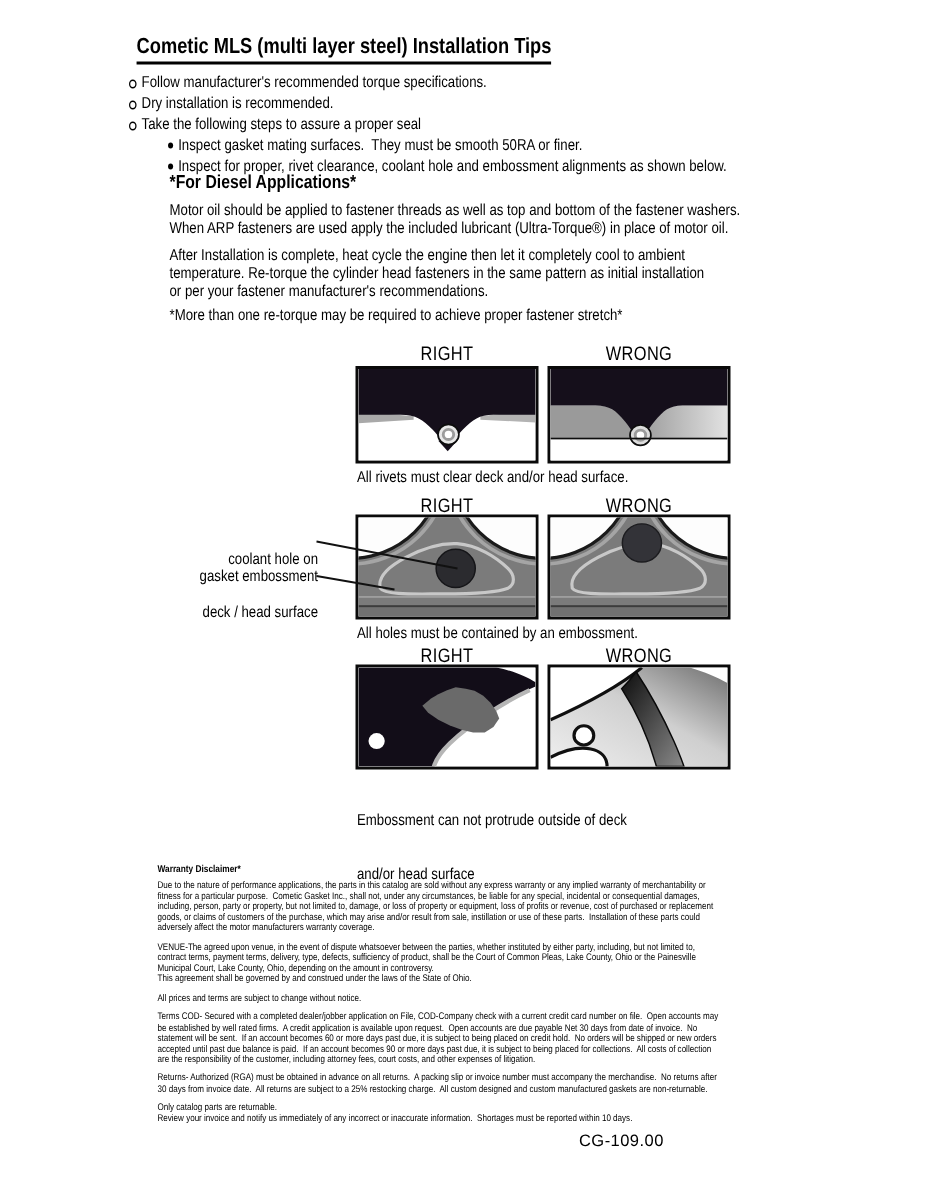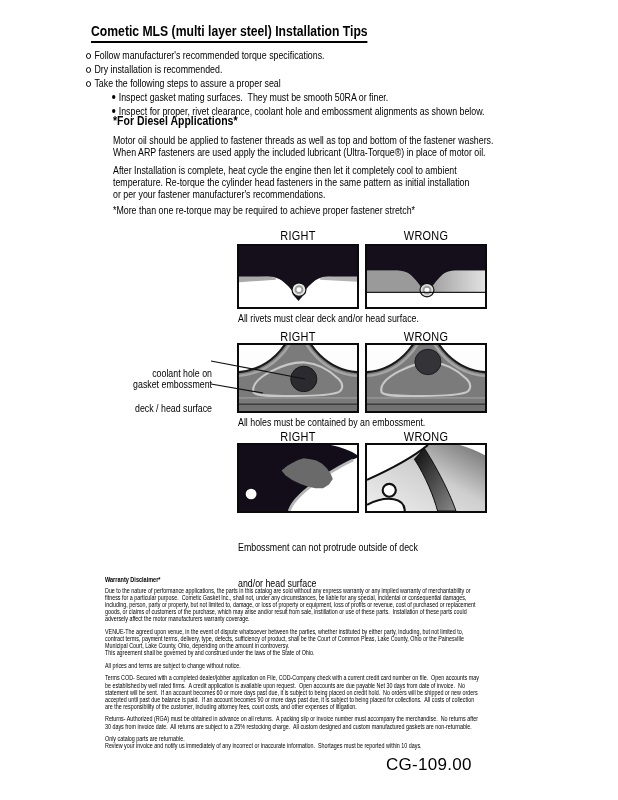--- a/index.html
+++ b/index.html
@@ -38,21 +38,21 @@
               transform:scaleX(0.84); transform-origin:0 0; }
   .ann { position:absolute; left:70px; width:142px; text-align:right;
          font-size:10.5px; line-height:11.5px; white-space:pre; }
 
   
   .warranty { left:105px; top:576px; width:500px; }
   .warranty .w-h { font-size:6.6px; font-weight:bold; margin:0 0 4px 0; white-space:pre; }
   .w-para { margin:0 0 5.5px 0; }
   .w-line { font-size:6.4px; line-height:7.1px; white-space:pre; }
 
-  .page-code { left:386px; top:755px; font-size:17px; letter-spacing:.3px; white-space:pre; }
+  .page-code { left:386px; top:755px; font-size:11px; letter-spacing:.3px; white-space:pre; }
 </style>
 </head>
 <body>
 
 <div class="page">
 
   <div class="abs header squeeze">
     <div class="title">Cometic MLS (multi layer steel) Installation Tips</div>
     <div class="bullets">
       <div class="b-row">

